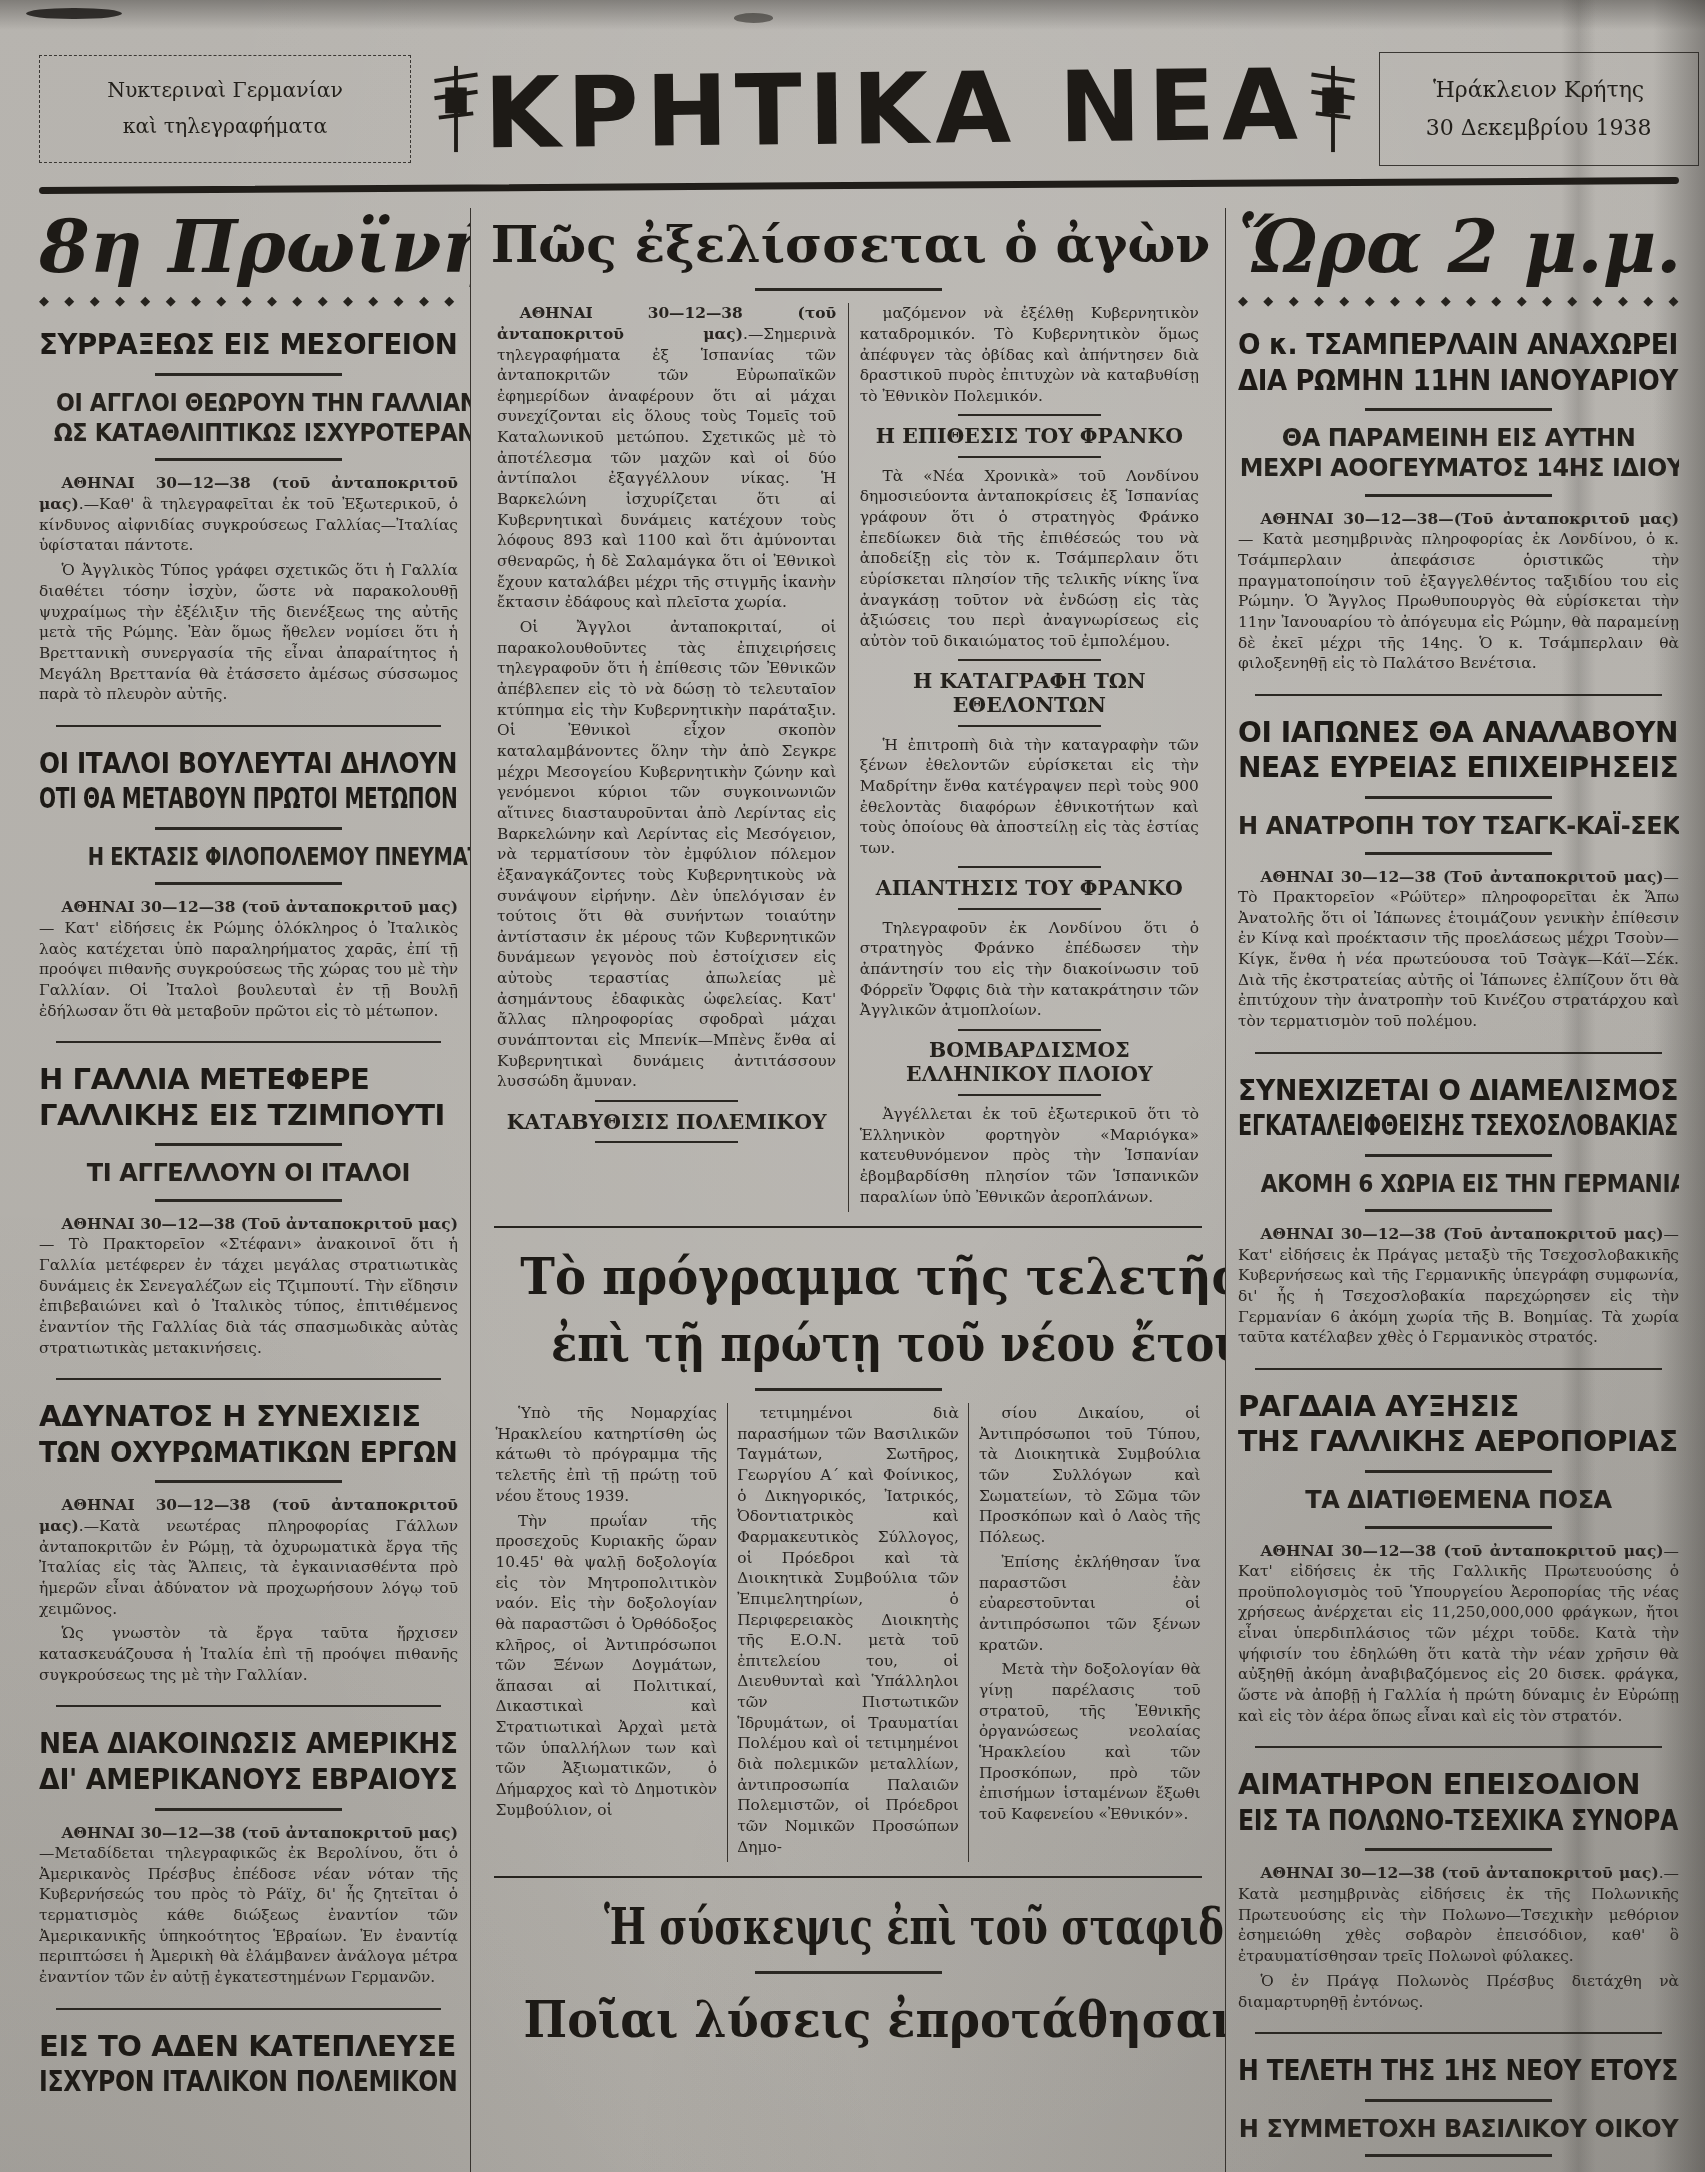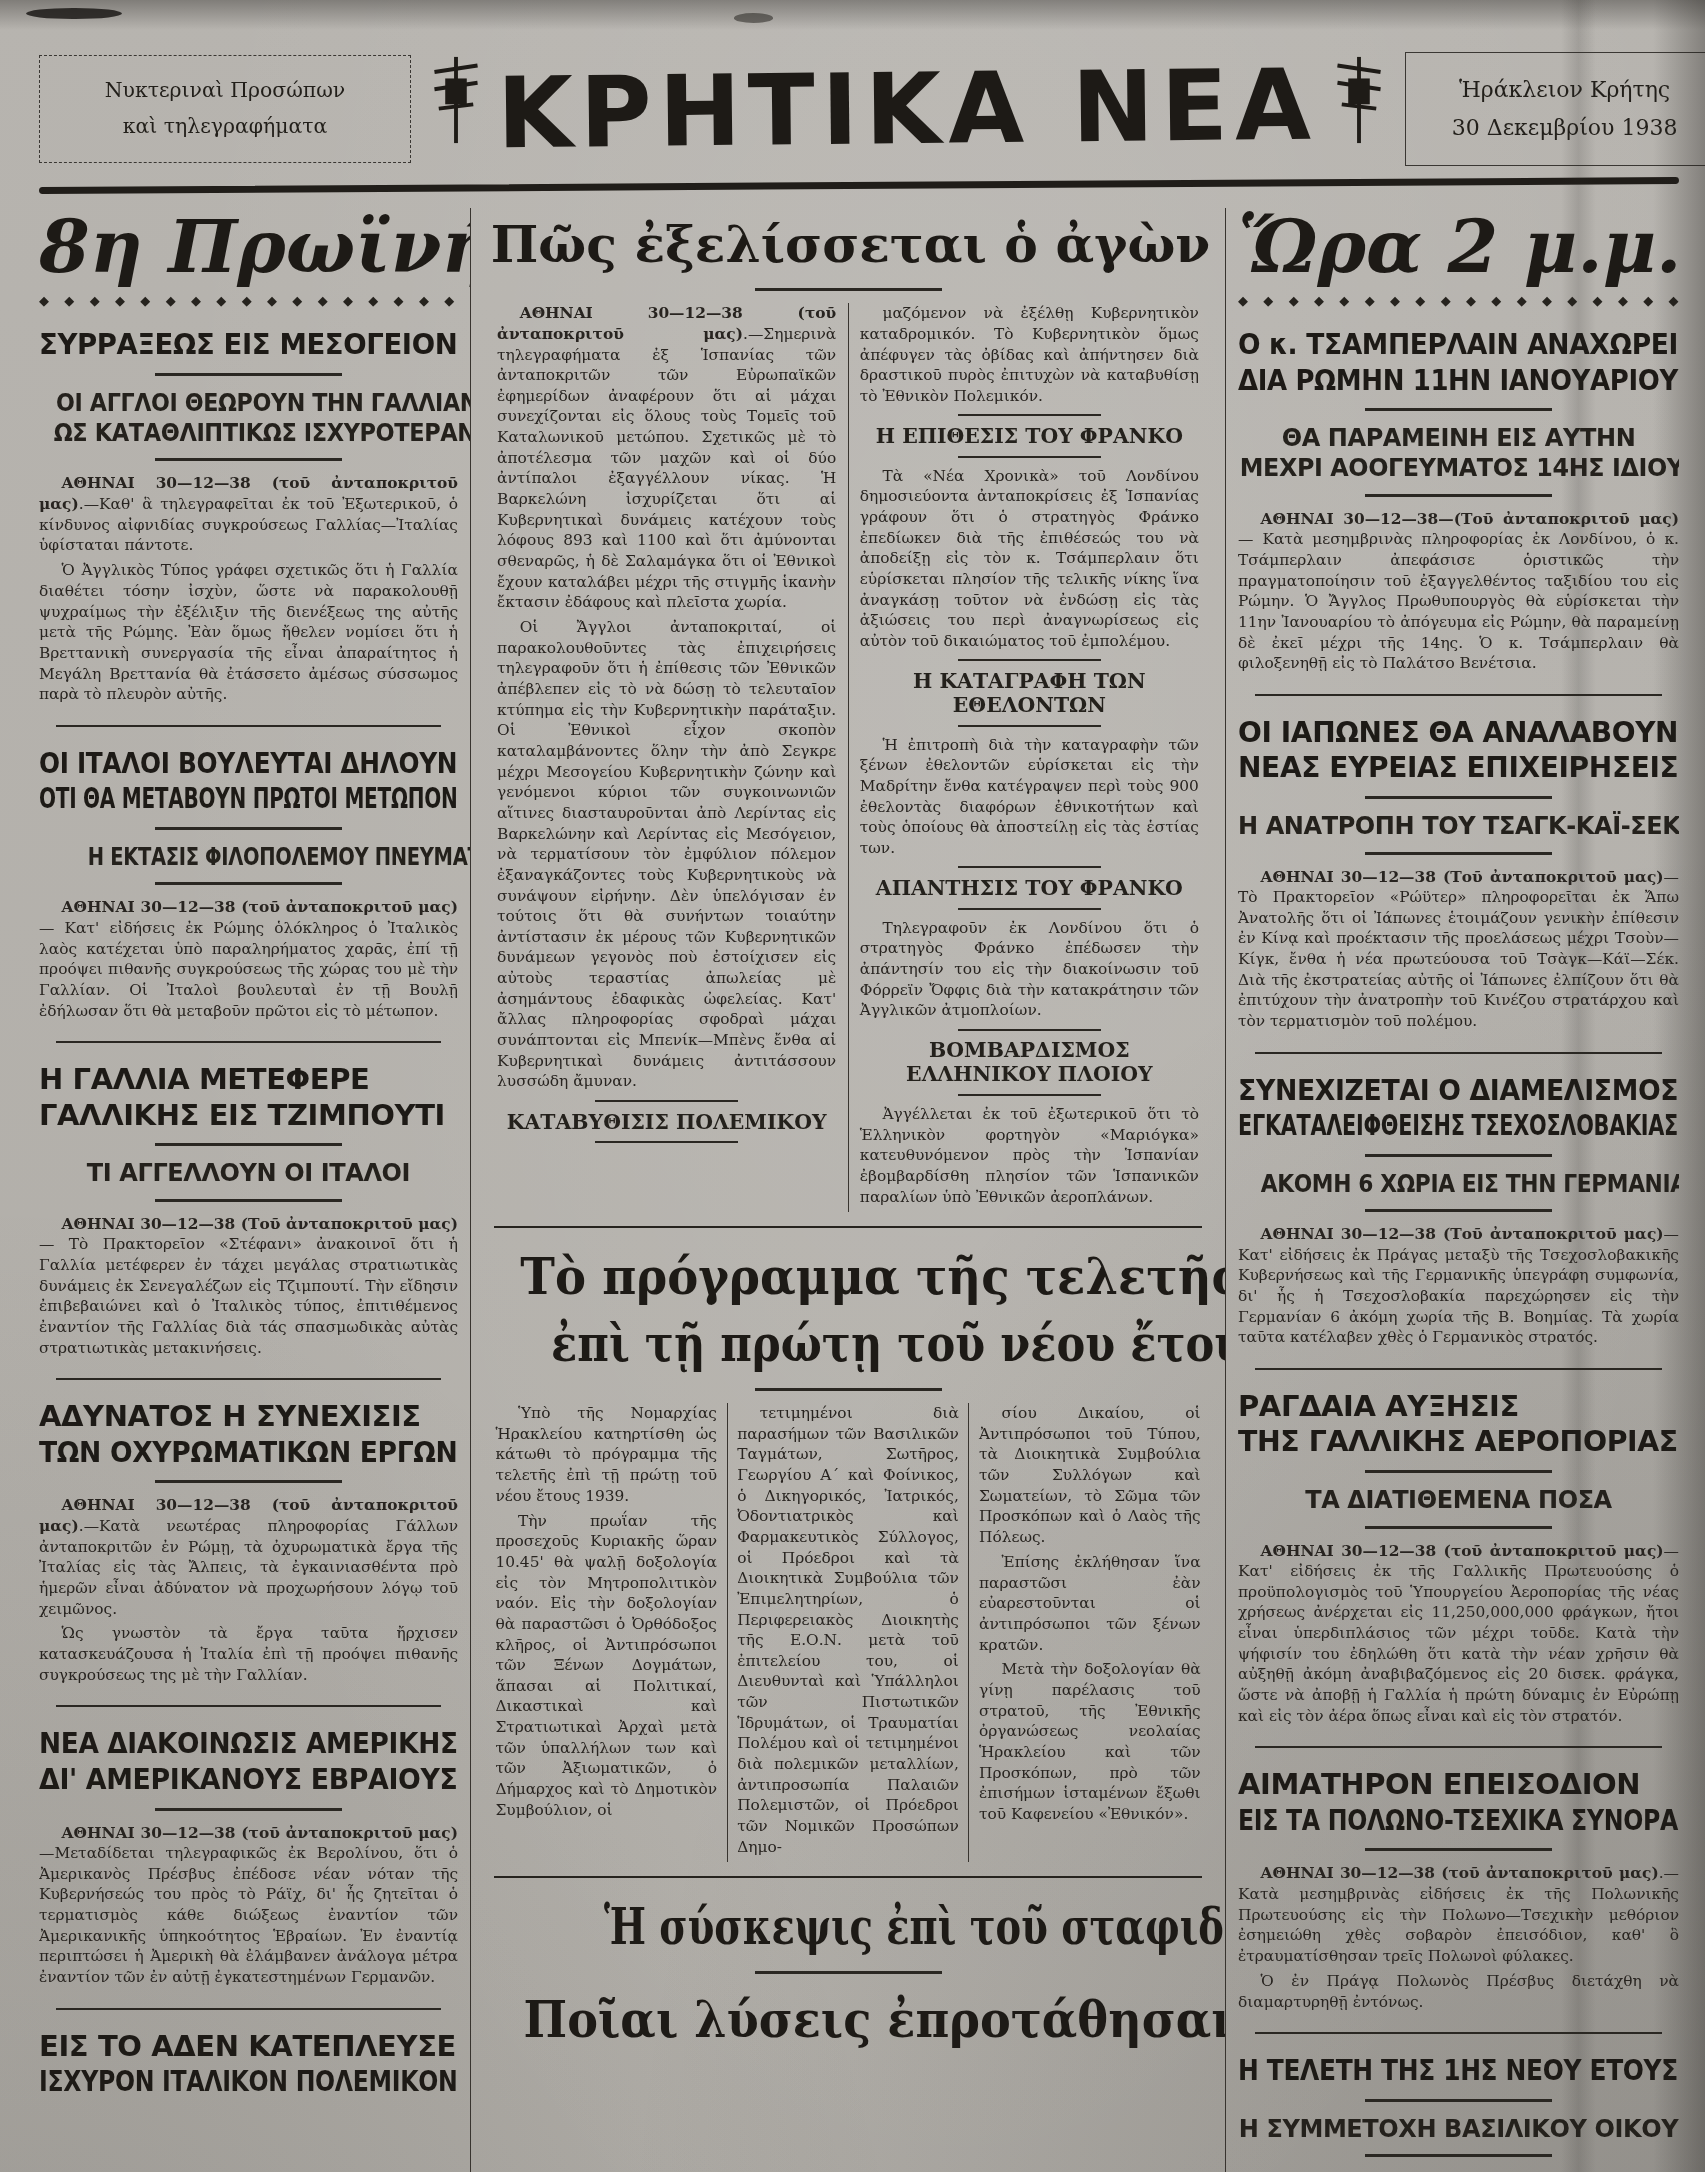--- a/index.html
+++ b/index.html
@@ -23,21 +23,21 @@
   .shadow-top{left:0;top:0;width:100%;height:30px;
     background:linear-gradient(rgba(25,23,20,0.35),transparent);}
   .blob{position:absolute;background:rgba(20,18,15,0.8);border-radius:50%;}
 
   
   .masthead{display:flex;align-items:center;padding:52px 35px 4.3px 39px;gap:17.4px;}
   .mast-box{border:1.3px solid #3a3733;padding:17.4px 20px;font-size:20.4px;line-height:1.75;
     text-align:center;flex:0 0 auto;}
   .mast-box.left{width:330px;border-style:dashed;}
   .mast-box.right{width:278px;font-size:22px;}
-  .mast-center{flex:1;display:flex;align-items:flex-start;justify-content:center;gap:13px;}
+  .mast-center{flex:1;display:flex;align-items:center;justify-content:center;}
   .paper-title{
     font-family:"DejaVu Sans","Liberation Sans",sans-serif;
     font-weight:700;font-size:98px;letter-spacing:7px;margin:0;
     color:#1d1a16;white-space:nowrap;transform:rotate(-0.6deg);
   }
   .ornament svg{display:block;}
   .head-rule{height:7.4px;background:#201d19;margin:11.3px 26px 0 39px;border-radius:3.9px;
     transform:rotate(-0.35deg);}
 
   
@@ -86,21 +86,21 @@
   .mini-rule{width:143px;border-top:2.2px solid #2a2722;margin:7.8px auto;}
   .section-rule{border-top:2.6px solid #26231e;margin:14.8px 8.7px;}
 </style>
 </head>
 <body>
 
 <div class="page">
 
   <header class="masthead">
     <div class="mast-box left">
-      <div>Νυκτεριναὶ Προσώπων</div>
+      <div>Νυκτεριναὶ Γερμανίαν</div>
       <div>καὶ τηλεγραφήματα</div>
     </div>
     <div class="mast-center">
       <span class="ornament">
         <svg width="56" height="96" viewBox="0 0 130 220">
           <g stroke="#1e1b17" stroke-width="9" fill="none">
             <line x1="65" y1="10" x2="65" y2="210"></line>
             <line x1="15" y1="45" x2="115" y2="30"></line>
             <line x1="15" y1="85" x2="115" y2="70"></line>
             <line x1="25" y1="130" x2="105" y2="120"></line>

